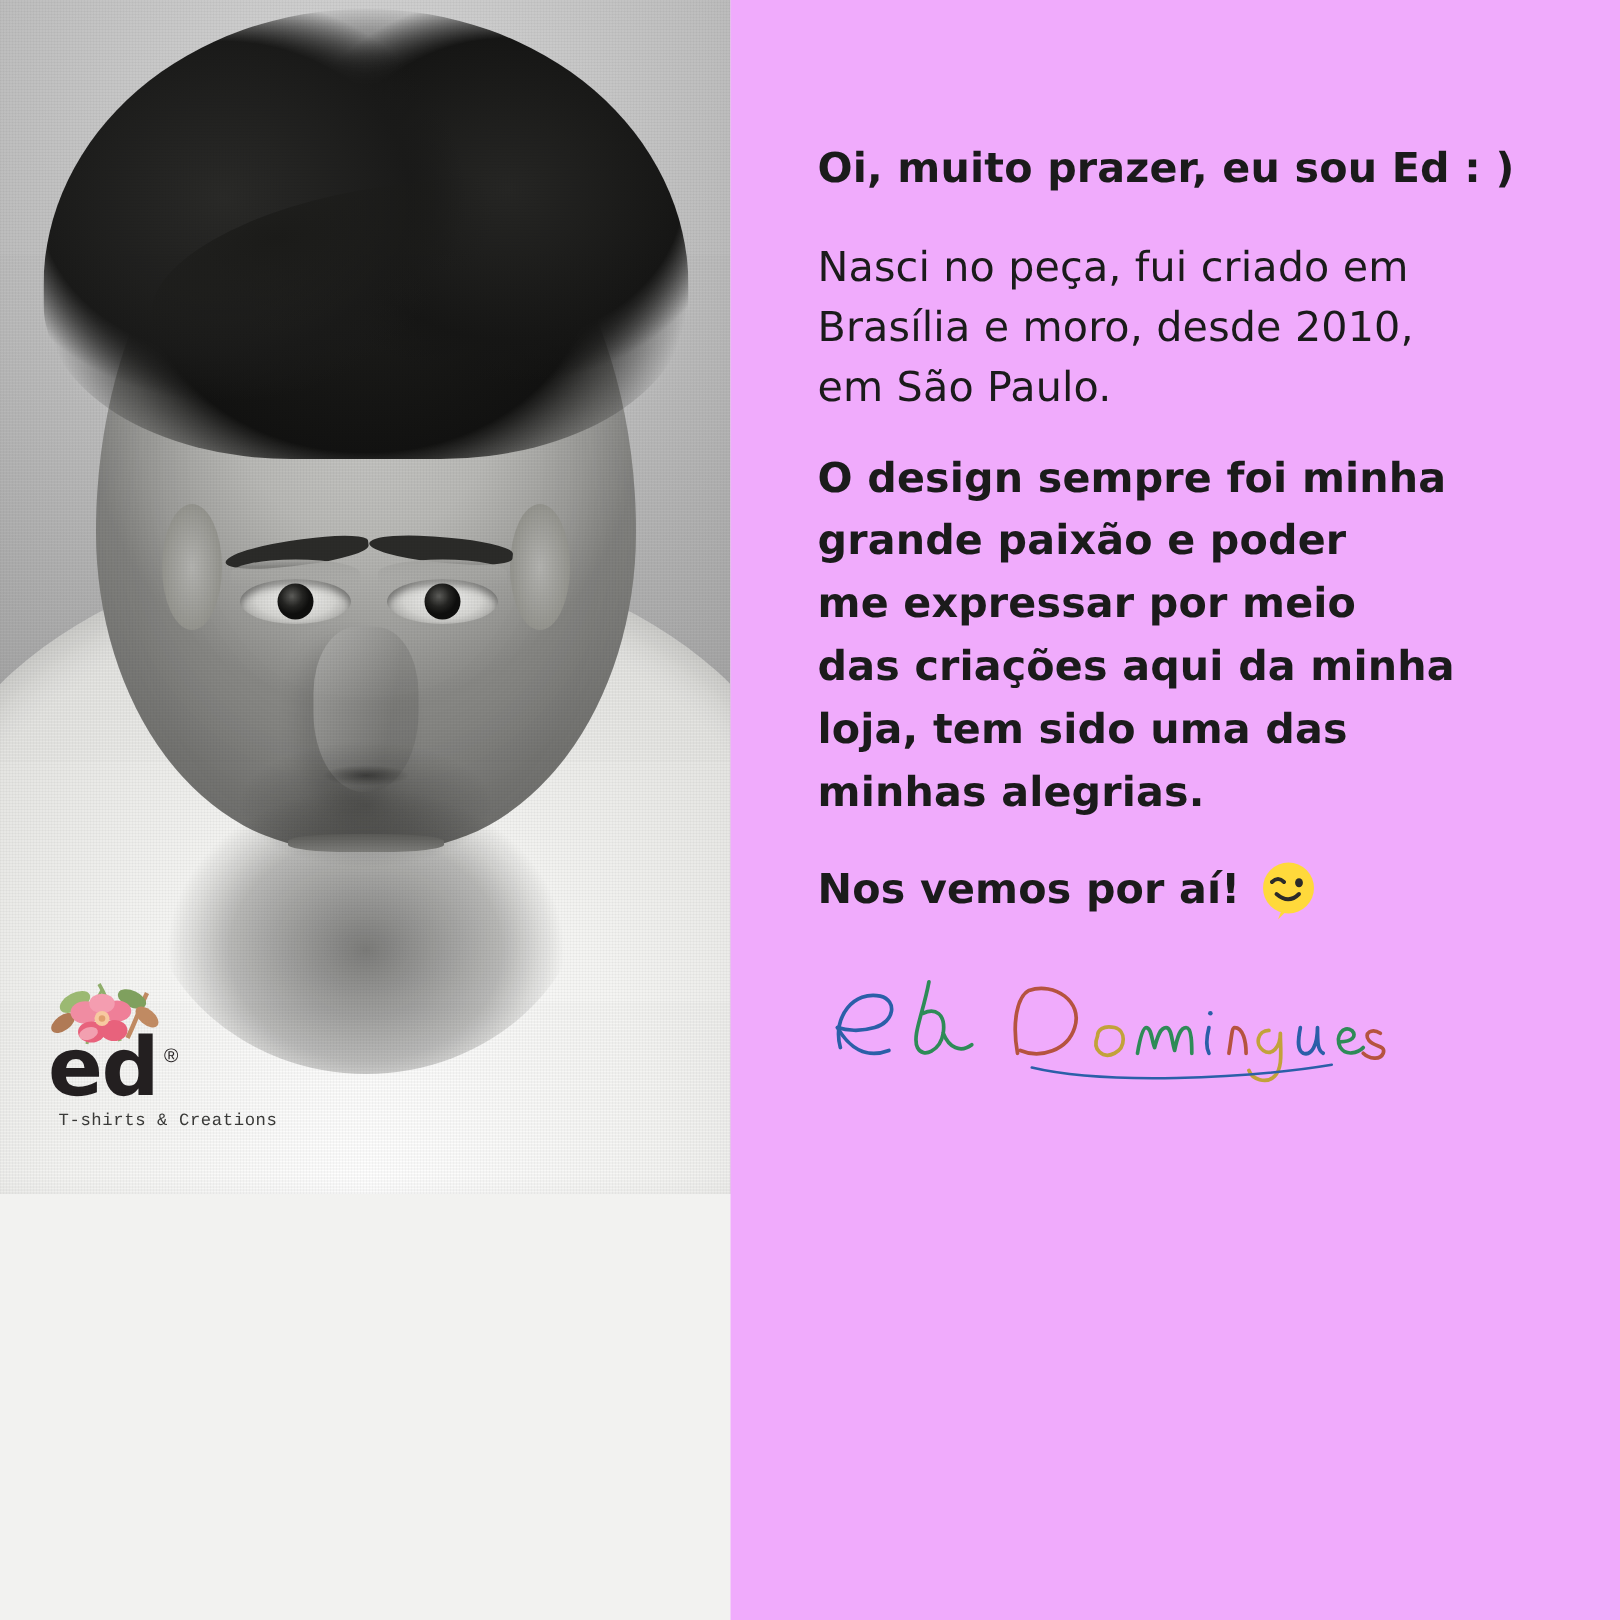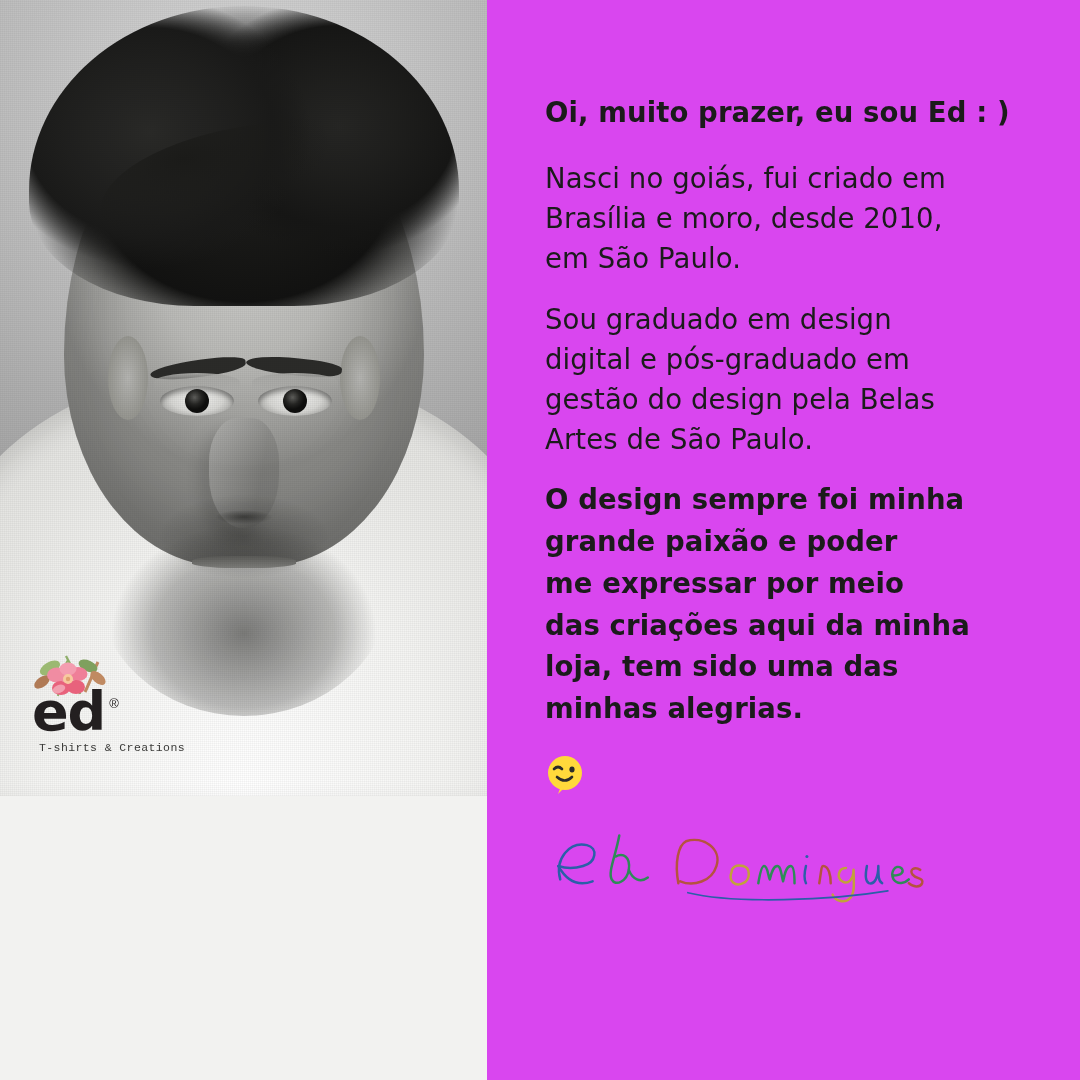--- a/index.html
+++ b/index.html
@@ -219,21 +219,21 @@
     color: #3a3a38;
     text-align: center;
     width: 160px;
   }
 
   
   .text-col {
     position: relative;
     flex: 1 1 auto;
     padding: 92px 70px 0 58px;
-    background: #d946ef;
+    background: #f0abfc;
   }
 
   .body-text {
     font-family: "DejaVu Sans", sans-serif;
     color: #1b1b1b;
   }
 
   .p {
     font-size: 27.5px;
     line-height: 1.46;
@@ -320,38 +320,35 @@
       </div>
       <div class="logo-tag">T-shirts &amp; Creations</div>
     </div>
   </div>
 
   <div class="text-col">
     <div class="body-text">
 
       <div class="p heading">Oi, muito prazer, eu sou Ed : )</div>
 
-      <div class="p">Nasci no goiás, fui criado em
+      <div class="p">Nasci no peça, fui criado em
 Brasília e moro, desde 2010,
 em São Paulo.</div>
 
-      <div class="p">Sou graduado em design
-digital e pós-graduado em
-gestão do design pela Belas
-Artes de São Paulo.</div>
 
       <div class="p emph">O design sempre foi minha
 grande paixão e poder
 me expressar por meio
 das criações aqui da minha
 loja, tem sido uma das
 minhas alegrias.</div>
 
 
       <div class="p farewell">
+        <span>Nos vemos por aí!</span>
         <svg class="wink" viewBox="0 0 40 40">
           <circle cx="20" cy="19" r="17" fill="#ffd93b"></circle>
           <path d="M20 33 L13 40 L16 32 Z" fill="#ffd93b"></path>
           <path d="M9 15 q4 -4 8 0" stroke="#2b2b29" stroke-width="2.6" fill="none" stroke-linecap="round"></path>
           <ellipse cx="27" cy="15.5" rx="2.6" ry="3" fill="#2b2b29"></ellipse>
           <path d="M12 23 q8 7 15 0" stroke="#2b2b29" stroke-width="2.6" fill="none" stroke-linecap="round"></path>
         </svg>
       </div>
 
       <div class="signature">

